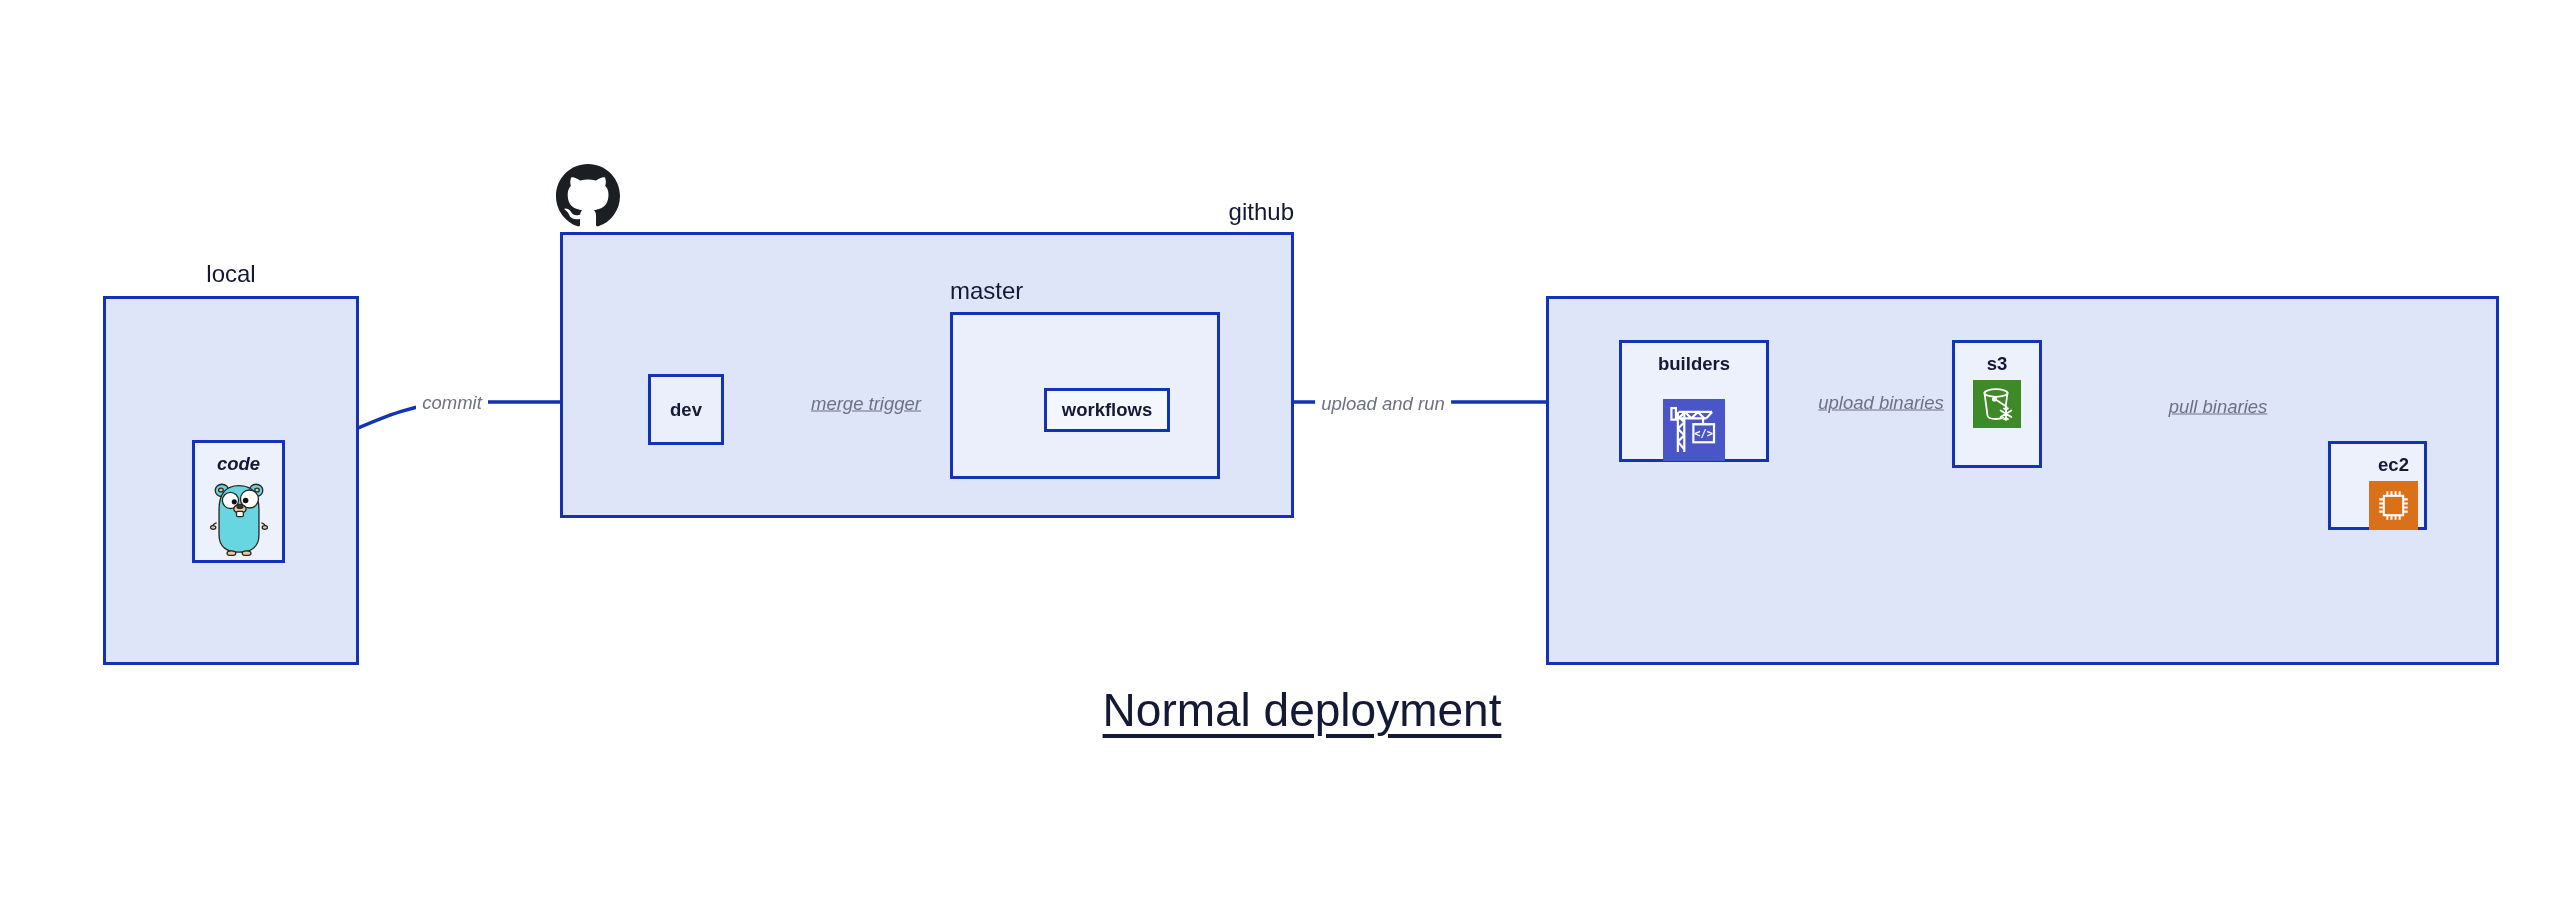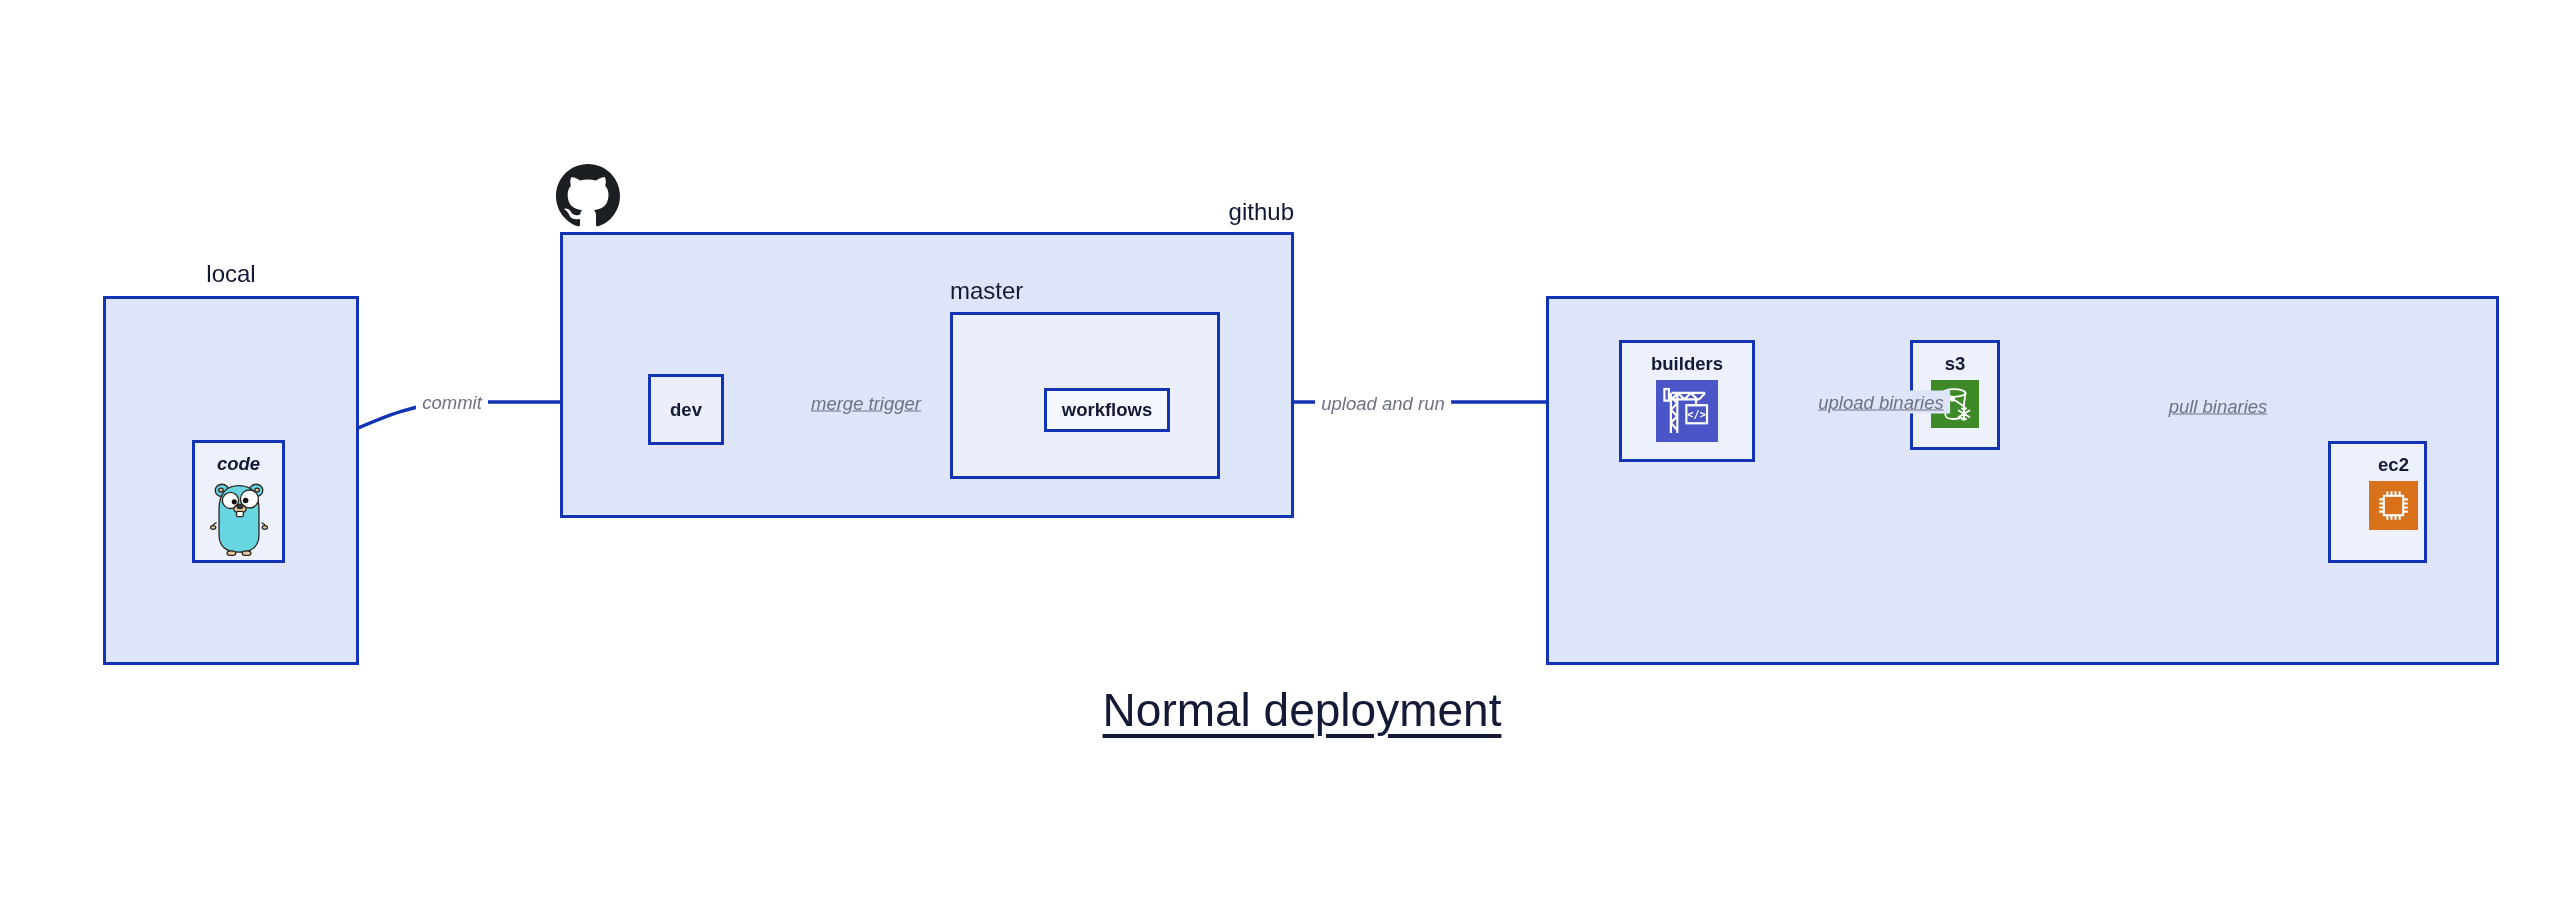--- a/index.html
+++ b/index.html
@@ -113,58 +113,58 @@
 
   <div class="container-label" style="left:950px;top:277px;width:270px;text-align:left;">master</div>
   <div class="container-box" style="left:950px;top:312px;width:270px;height:167px;background:#ebeffb;"></div>
 
   <div class="node center" style="left:1044px;top:388px;width:126px;height:44px;background:var(--inner-fill);">
     <div class="node-label">workflows</div>
   </div>
 
   <div class="container-box" style="left:1546px;top:296px;width:953px;height:369px;"></div>
 
-  <div class="node top" style="left:1619px;top:340px;width:136px;height:122px;">
+  <div class="node top" style="left:1619px;top:340px;width:150px;height:122px;gap:19px;">
     <div class="node-label">builders</div>
     <div class="icon-wrap">
       <svg width="62" height="62" viewBox="0 0 48 48">
         <rect width="48" height="48" fill="#4a55c7"></rect>
         <g stroke="#ffffff" stroke-width="1.7" fill="none">
           <rect x="6.5" y="7" width="3.5" height="9"></rect>
           <path d="M12 10 H38 M12 15 H33.5"></path>
           <path d="M17 10 l-5 5 M17 10 l5 5 M27 10 l-5 5 M27 10 l5 5 M38 10 l-4.5 5"></path>
           <path d="M11.5 10 V41 M16.5 10 V41"></path>
           <path d="M11.5 13 l5 5 M16.5 18 l-5 5 M11.5 23 l5 5 M16.5 28 l-5 5 M11.5 33 l5 6"></path>
           <path d="M31 15 V19.5 M25 19.5 H37"></path>
           <rect x="23.5" y="19.5" width="16" height="14"></rect>
         </g>
         <text x="31.5" y="29.5" fill="#ffffff" font-size="8" font-weight="bold" font-family="DejaVu Sans Mono, monospace" text-anchor="middle">&lt;/&gt;</text>
       </svg>
     </div>
   </div>
 
-  <div class="node top" style="left:1910px;top:340px;width:90px;height:110px;">
+  <div class="node top" style="left:1952px;top:340px;width:90px;height:128px;">
     <div class="node-label">s3</div>
     <div class="icon-wrap">
       <svg width="48" height="48" viewBox="0 0 48 48">
         <rect width="48" height="48" fill="#3f8a28"></rect>
         <g stroke="#ffffff" stroke-width="1.8" fill="none" stroke-linecap="round">
           <ellipse cx="23" cy="13" rx="11.5" ry="3.8"></ellipse>
           <path d="M11.5 13 L14.5 35.5 C14.8 37.6 18.4 39 23 39 C26 39 28.6 38.4 30.2 37.5"></path>
           <path d="M34.5 13 L32.8 25.5"></path>
           <circle cx="21.5" cy="19" r="1.7" fill="#ffffff"></circle>
           <path d="M23 19.8 L32.5 26 q2.3 1.7 0.5 3.2"></path>
           <path d="M33 27.5 V40 M27.6 30.5 L38.4 37 M38.4 30.5 L27.6 37"></path>
           <path d="M33 30 l-2 -1.6 M33 30 l2 -1.6 M33 37.6 l-2 1.6 M33 37.6 l2 1.6"></path>
         </g>
       </svg>
     </div>
   </div>
 
-  <div class="node top" style="left:2328px;top:441px;width:99px;height:122px;padding-left:32px;">
+  <div class="node top" style="left:2328px;top:441px;width:99px;height:89px;padding-left:32px;">
     <div class="node-label">ec2</div>
     <div class="icon-wrap">
       <svg width="49" height="49" viewBox="0 0 48 48">
         <rect width="48" height="48" fill="#d9701a"></rect>
         <g stroke="#ffffff" stroke-width="2" fill="none">
           <rect x="14.5" y="14.5" width="19" height="19"></rect>
           <path d="M18 14.5 V10 M22 14.5 V10 M26 14.5 V10 M30 14.5 V10"></path>
           <path d="M18 33.5 V38 M22 33.5 V38 M26 33.5 V38 M30 33.5 V38"></path>
           <path d="M14.5 18 H10 M14.5 22 H10 M14.5 26 H10 M14.5 30 H10"></path>
           <path d="M33.5 18 H38 M33.5 22 H38 M33.5 26 H38 M33.5 30 H38"></path>

